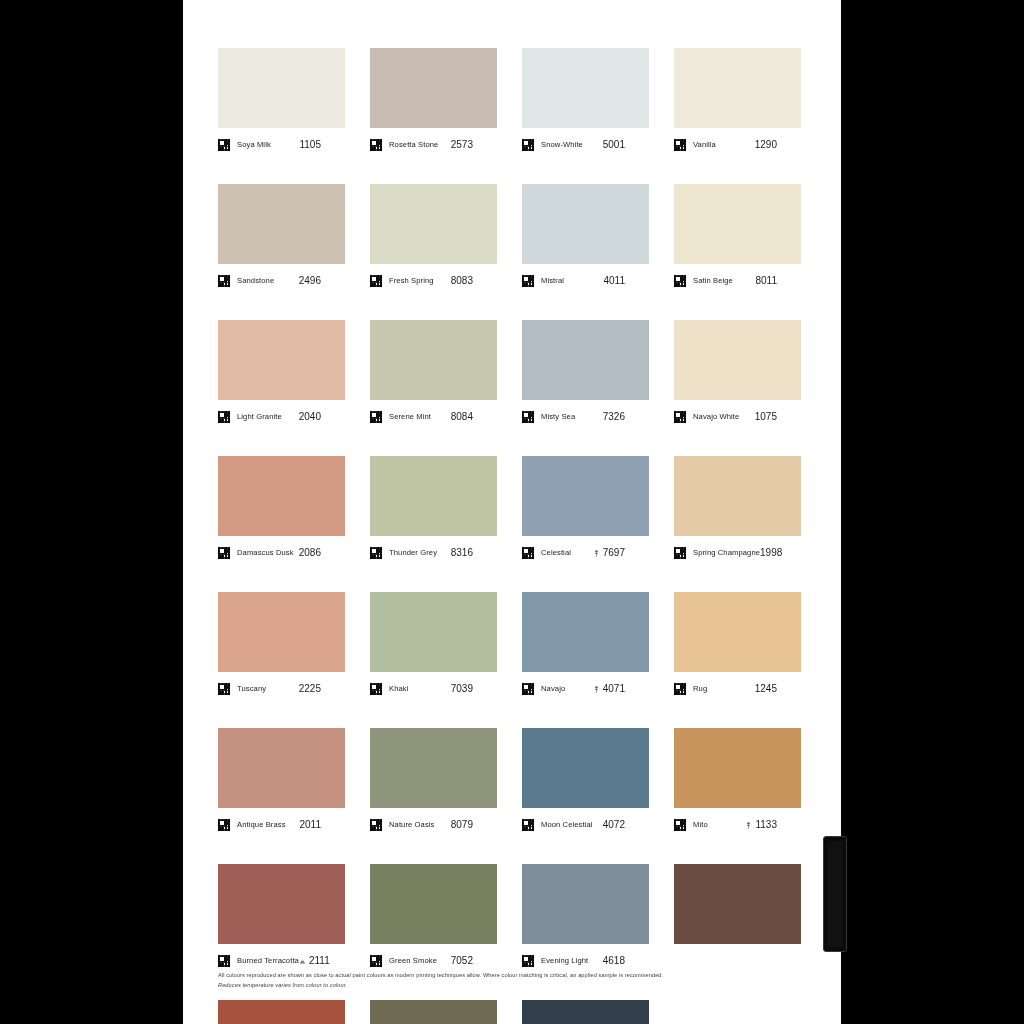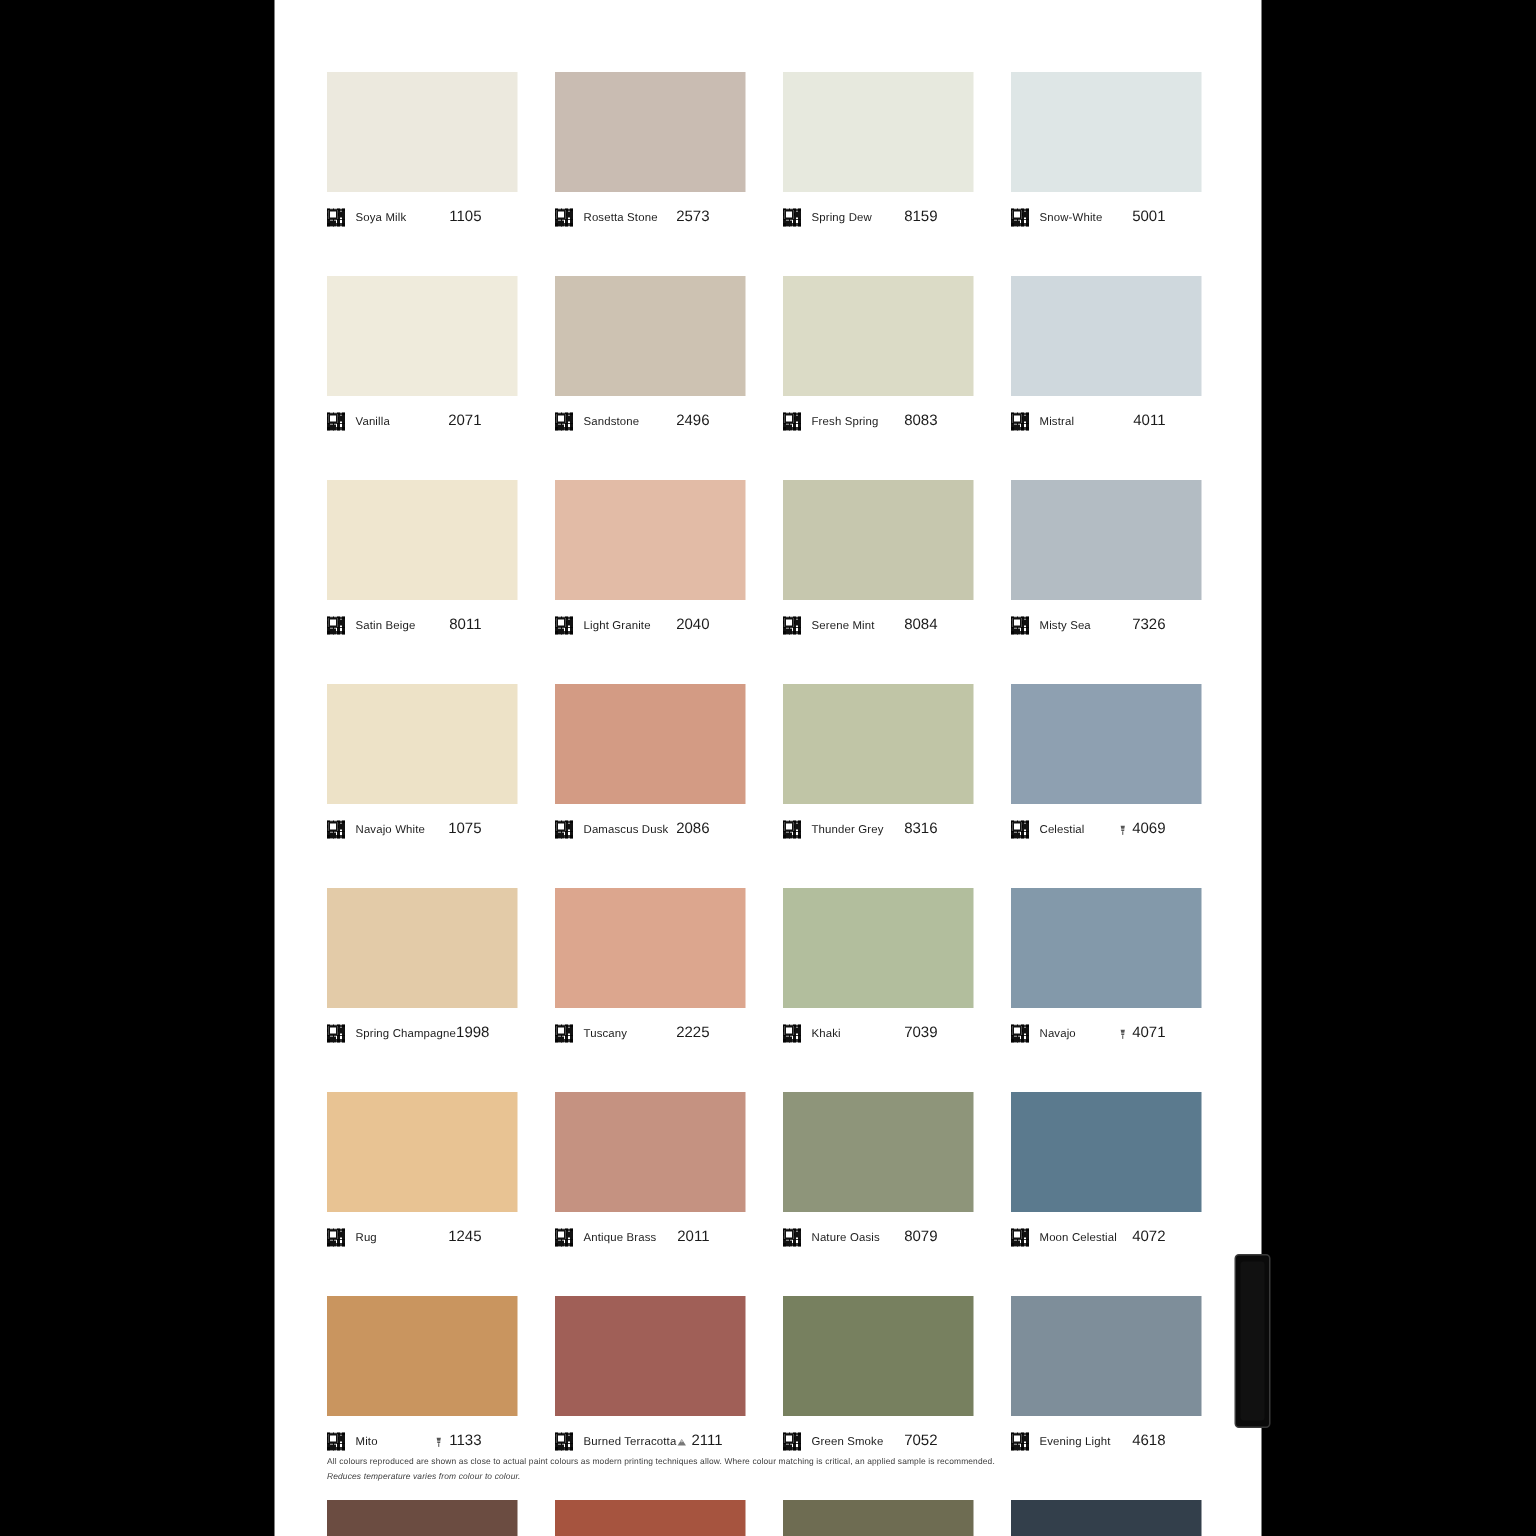--- a/index.html
+++ b/index.html
@@ -142,46 +142,36 @@
           <div class="chip" style="background: rgb(201, 188, 178);"></div>
           <div class="meta">
             <span class="qr"></span>
             <span class="cname">Rosetta Stone</span>
             <span class="ccode">
               <span>2573</span>
             </span>
           </div>
         </div>
         <div class="cell">
-          <div class="chip" style="background: rgb(231, 233, 222);"></div>
-          <div class="meta">
-            <span class="qr"></span>
-            <span class="cname">Spring Dew</span>
-            <span class="ccode">
-              <span>8159</span>
-            </span>
-          </div>
-        </div>
-        <div class="cell">
           <div class="chip" style="background: rgb(222, 230, 230);"></div>
           <div class="meta">
             <span class="qr"></span>
             <span class="cname">Snow-White</span>
             <span class="ccode">
               <span>5001</span>
             </span>
           </div>
         </div>
         <div class="cell">
           <div class="chip" style="background: rgb(239, 235, 220);"></div>
           <div class="meta">
             <span class="qr"></span>
             <span class="cname">Vanilla</span>
             <span class="ccode">
-              <span>2071</span>
+              <span>1290</span>
             </span>
           </div>
         </div>
         <div class="cell">
           <div class="chip" style="background: rgb(205, 194, 178);"></div>
           <div class="meta">
             <span class="qr"></span>
             <span class="cname">Sandstone</span>
             <span class="ccode">
               <span>2496</span>
@@ -284,21 +274,21 @@
             <span class="qr"></span>
             <span class="cname">Celestial</span>
             <span class="ccode">
               <span class="badge">
                 <svg viewBox="0 0 10 10">
                   <path d="M3 0.6h4l-.5 3h-3z" fill="#555"></path>
                   <path d="M3.4 4.2h3.2l-.3 1.6H3.7z" fill="#555"></path>
                   <rect x="4.5" y="6" width="1" height="3.4" fill="#555"></rect>
                 </svg>
               </span>
-              <span>4069</span>
+              <span>7697</span>
             </span>
           </div>
         </div>
         <div class="cell">
           <div class="chip" style="background: rgb(227, 203, 168);"></div>
           <div class="meta">
             <span class="qr"></span>
             <span class="cname">Spring Champagne</span>
             <span class="ccode">
               <span>1998</span>

